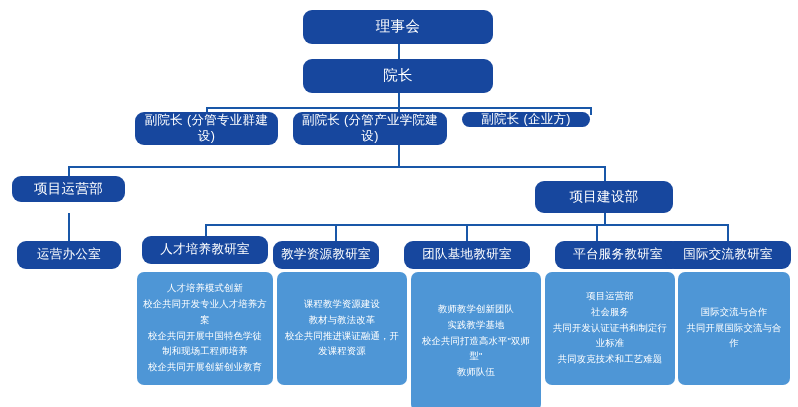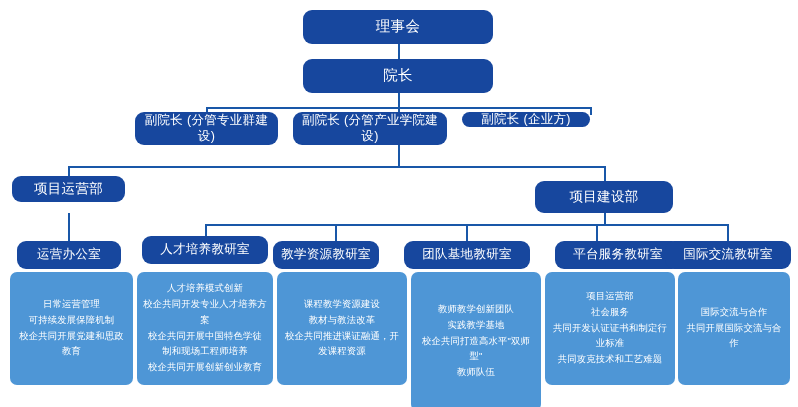--- a/index.html
+++ b/index.html
@@ -137,25 +137,20 @@
   <div class="node n4" style="left:404px; top:241px; width:126px; height:28px;">
     <span>团队基地教研室</span>
   </div>
   <div class="node n4" style="left:534px; top:241px; width:126px; height:28px;margin-left:21px;">
     <span>平台服务教研室</span>
   </div>
   <div class="node n4" style="left:665px; top:241px; width:126px; height:28px;">
     <span>国际交流教研室</span>
   </div>
 
-  <div class="panel" style="left:10px; top:272px; width:123px; height:113px;">
-    <span class="ln">日常运营管理</span>
-    <span class="ln">可持续发展保障机制</span>
-    <span class="ln">校企共同开展党建和思政教育</span>
-  </div>
 
   <div class="panel" style="left:137px; top:272px; width:136px; height:113px;">
     <span class="ln">人才培养模式创新</span>
     <span class="ln">校企共同开发专业人才培养方案</span>
     <span class="ln">校企共同开展中国特色学徒</span>
     <span class="ln">制和现场工程师培养</span>
     <span class="ln">校企共同开展创新创业教育</span>
   </div>
 
   <div class="panel" style="left:277px; top:272px; width:130px; height:113px;">

